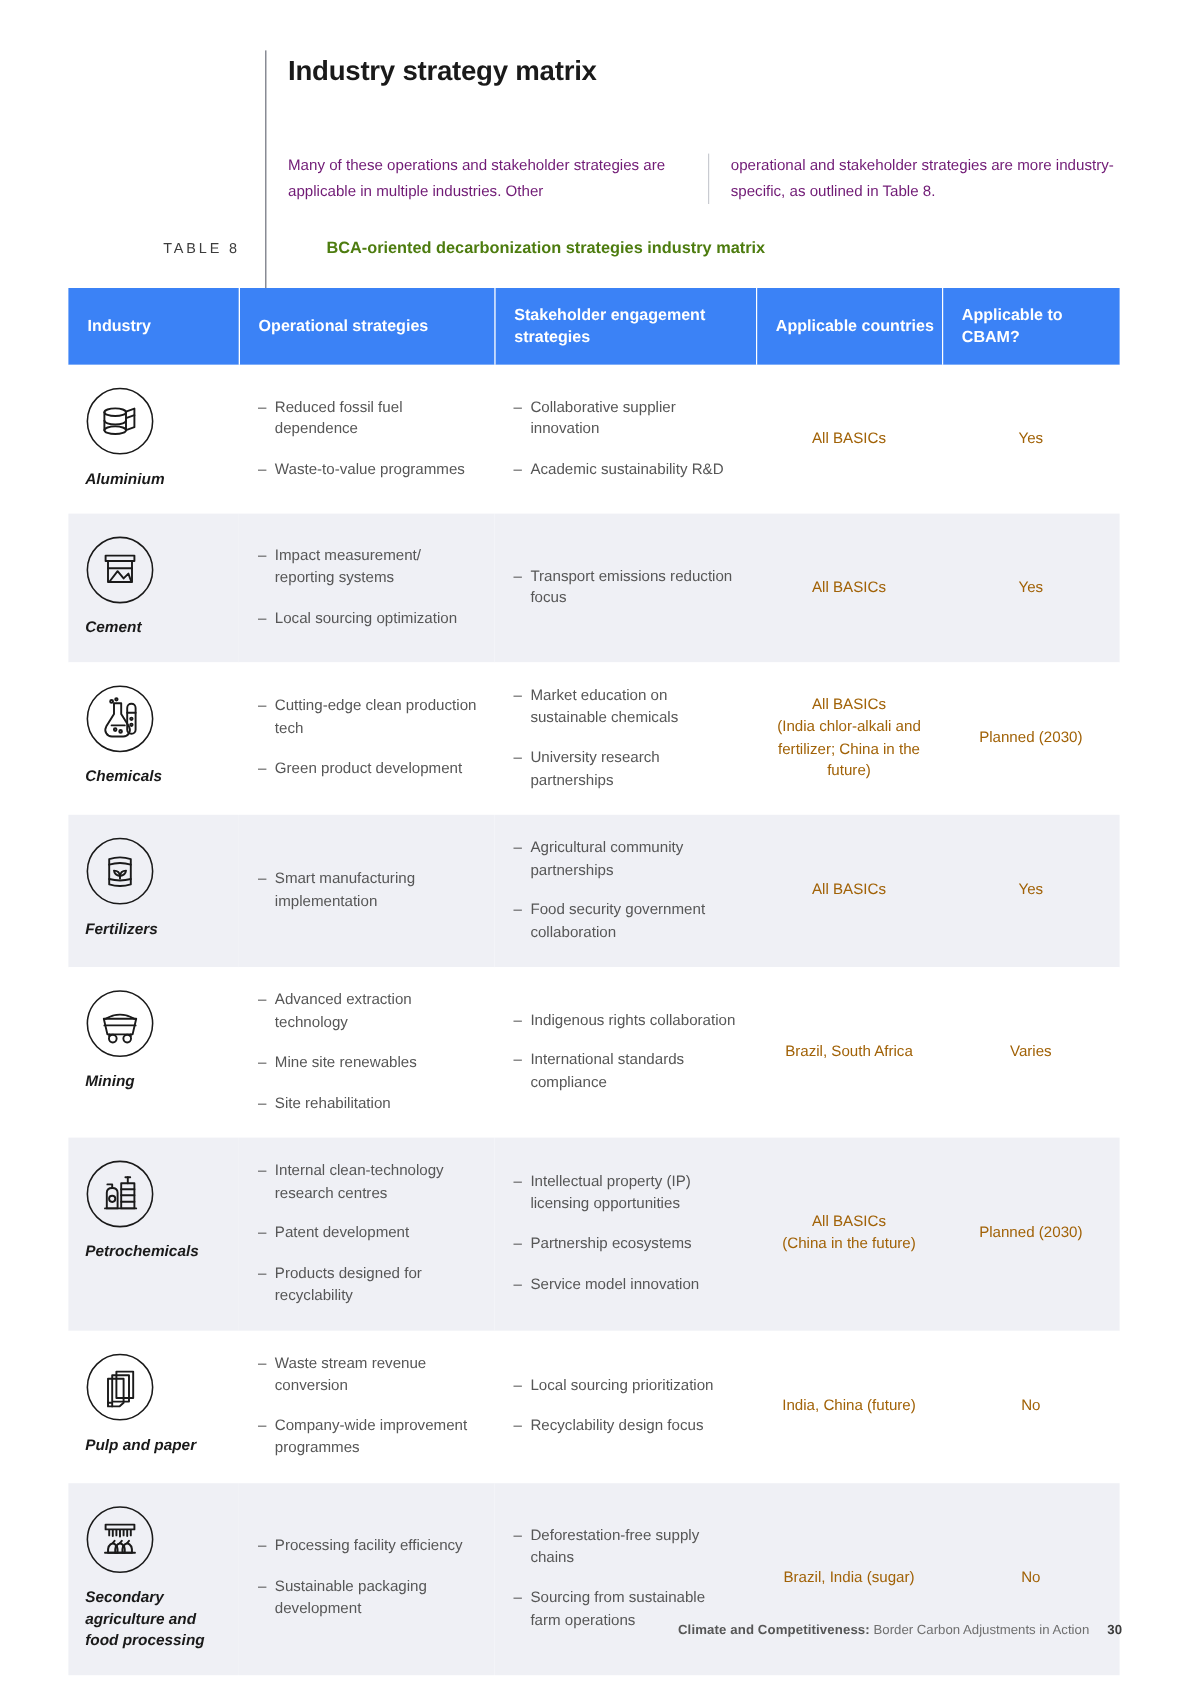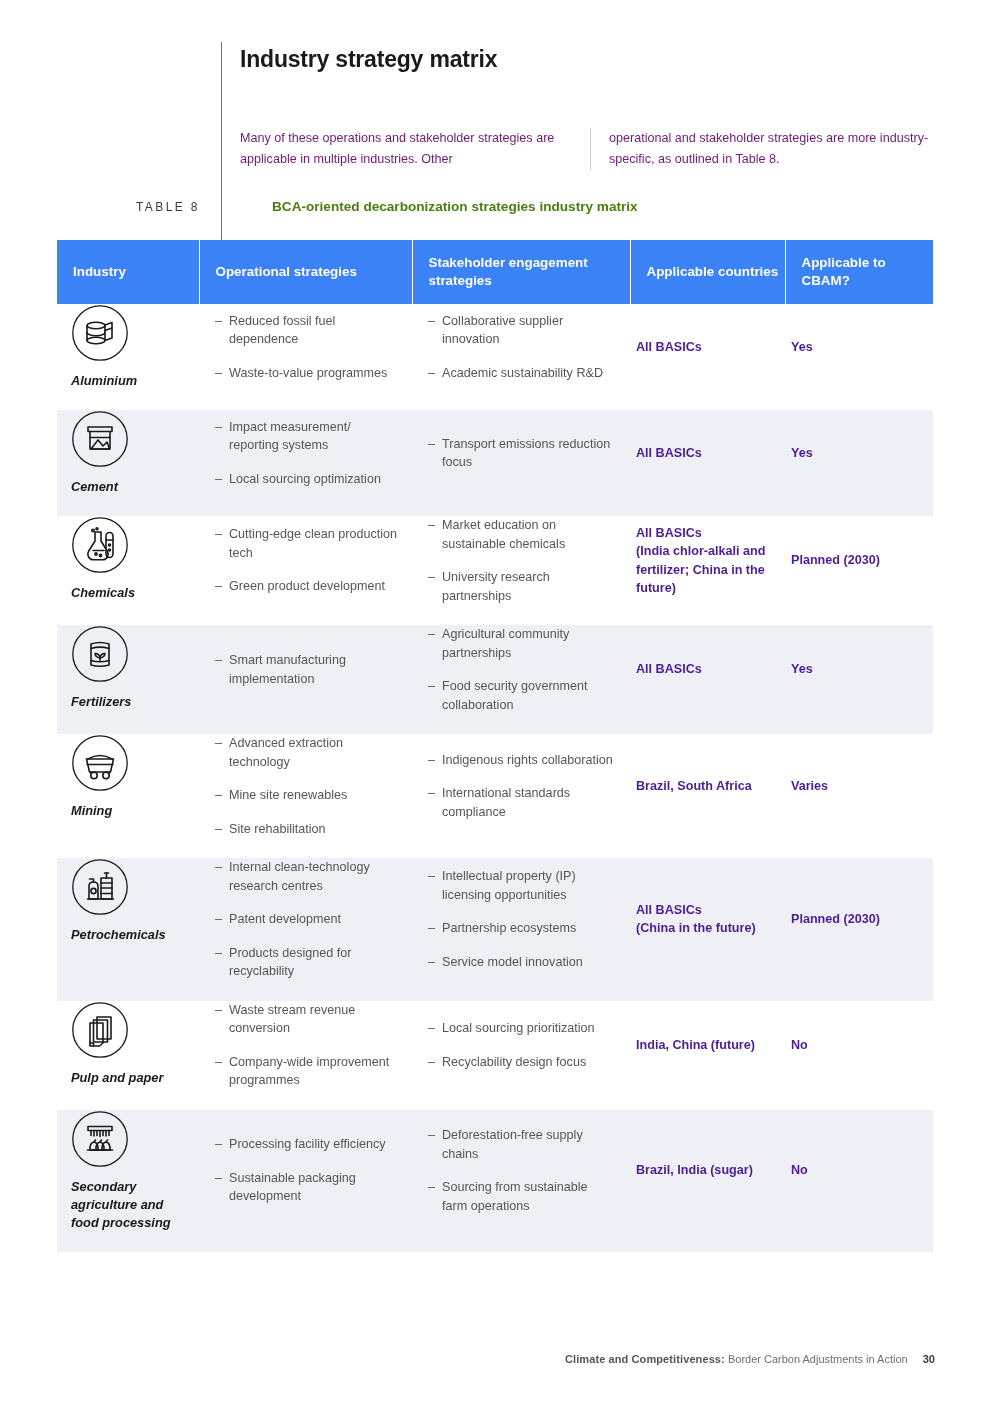--- a/index.html
+++ b/index.html
@@ -123,20 +123,21 @@
   col.c-ops        { width: 213px; }
   col.c-stake      { width: 218px; }
   col.c-countries  { width: 155px; }
   col.c-cbam       { width: 148px; }
 
   
   .matrix tbody tr.shaded { background: #eff0f5; }
   .matrix tbody tr.plain  { background: #ffffff; }
 
   .matrix tbody td {
+    padding-top: 18px;
     padding-bottom: 20px;
   }
 
   td.cell-industry {
     padding-left: 14px;
     padding-right: 8px;
   }
   .ind-icon {
     display: block;
     width: 58px;
@@ -172,27 +173,27 @@
   ul.bullets li:last-child { margin-bottom: 0; }
   ul.bullets li::before {
     content: "\2013";
     position: absolute;
     left: 0;
     top: 0;
     color: #565656;
   }
 
   td.cell-countries, td.cell-cbam {
+    text-align: center;
     font-size: 12.6px;
     line-height: 18.5px;
-    color: #4c1d95;
+    color: #a16207;
     vertical-align: middle;
     padding-left: 6px;
     padding-right: 6px;
-    font-weight: bold;
   }
 
   
   .matrix tbody td.vmid { vertical-align: middle; }
 
   
   .footer {
     position: absolute;
     right: 57px;
     bottom: 38px;

